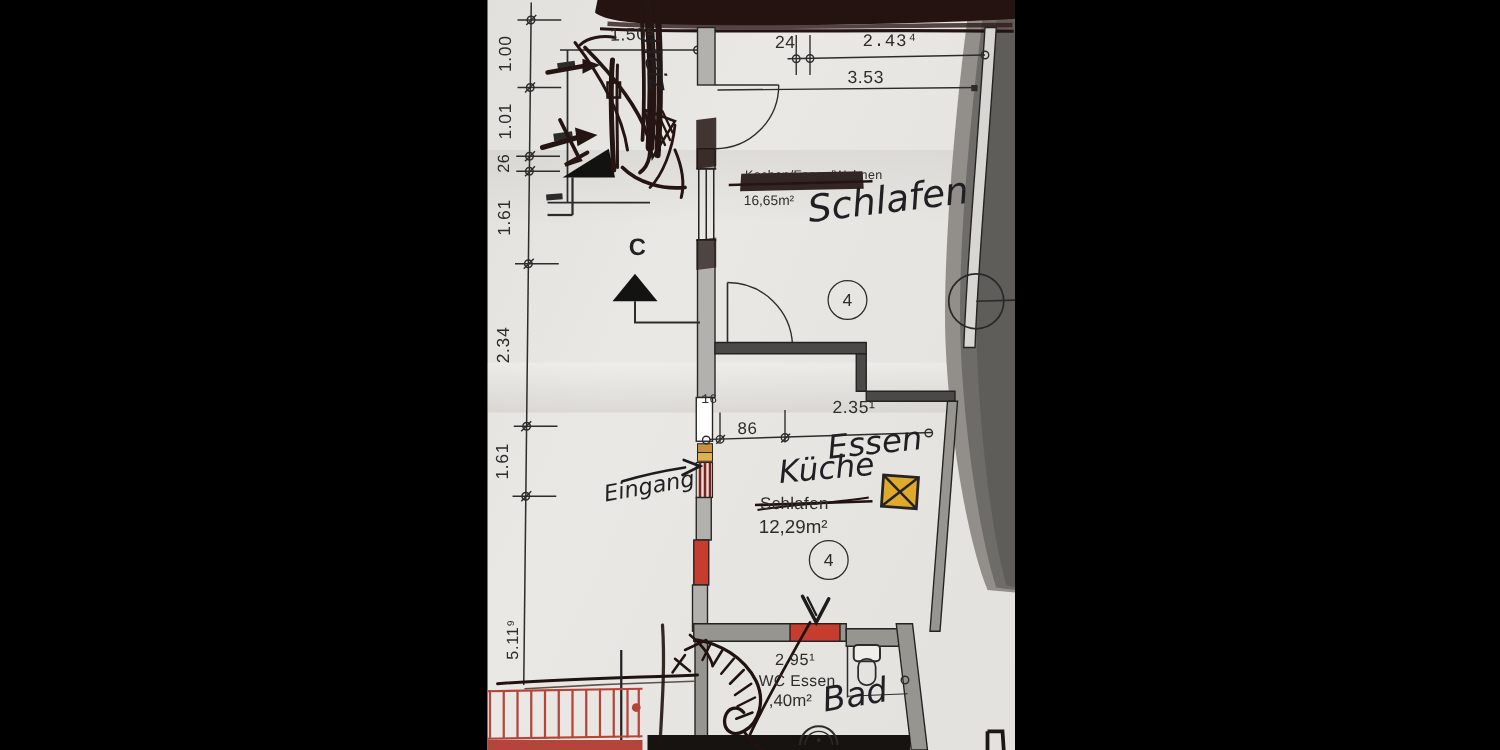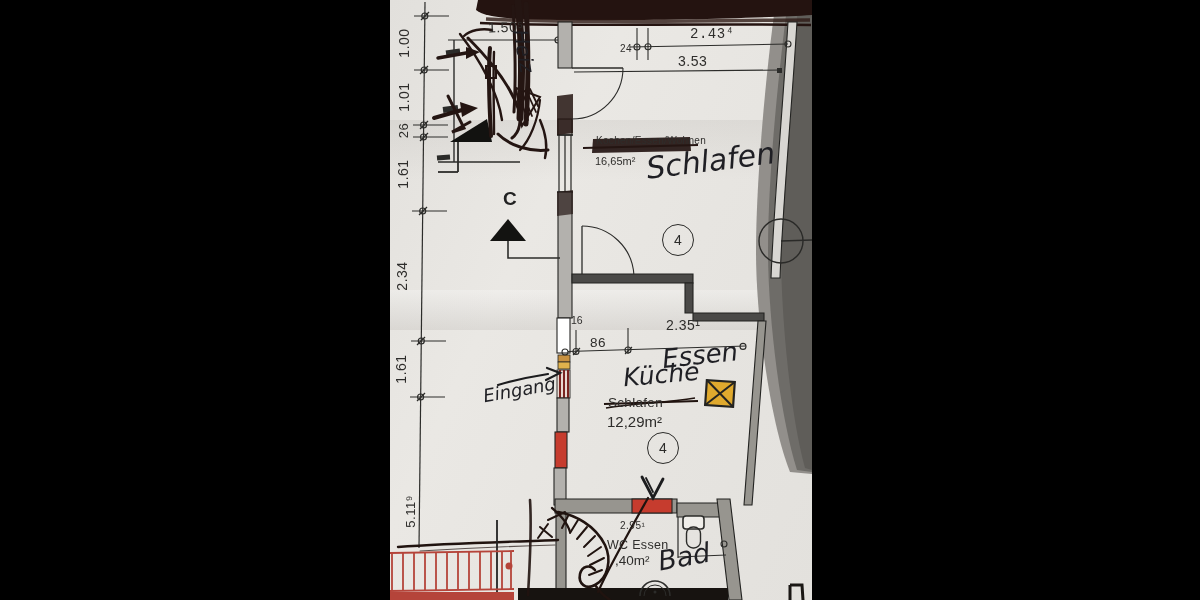--- a/index.html
+++ b/index.html
@@ -270,40 +270,40 @@
     <div class="txt dim dimv" style="left:-6px;top:90px;width:40px;text-align:center;">1.01</div>
     <div class="txt dim dimv" style="left:-2px;top:124px;width:30px;text-align:center;font-size:13px;">26</div>
     <div class="txt dim dimv" style="left:-7px;top:167px;width:40px;text-align:center;">1.61</div>
     <div class="txt dim dimv" style="left:-8px;top:269px;width:40px;text-align:center;">2.34</div>
     <div class="txt dim dimv" style="left:-9px;top:362px;width:40px;text-align:center;">1.61</div>
     <div class="txt dim dimv" style="left:-3px;top:505px;width:46px;text-align:center;font-size:13px;">5.11⁹</div>
 
     <div class="txt dim" style="left:98px;top:20px;transform:rotate(-2deg);">1.50⁵</div>
     <div class="txt hw" style="left:140px;top:28px;font-size:20px;transform:rotate(80deg);transform-origin:top left;">Heiz</div>
 
-    <div class="txt dim" style="left:230px;top:26px;font-size:10px;margin-top:18px;">24</div>
+    <div class="txt dim" style="left:230px;top:26px;font-size:14px;">24</div>
     <div class="txt dim" style="left:300px;top:27px;font-family:Liberation Mono, monospace;">2.43⁴</div>
     <div class="txt dim" style="left:288px;top:54px;">3.53</div>
 
     <div class="txt" style="left:206px;top:136px;font-size:10px;letter-spacing:0.3px;">Kochen/Essen/Wohnen</div>
     <div class="txt" style="left:205px;top:156px;font-size:11px;">16,65m²</div>
     <div class="txt hw" style="left:256px;top:146px;font-size:30px;transform:rotate(-7deg);">Schlafen</div>
     <div class="roomnum" style="left:272px;top:224px;">4</div>
 
     <div class="txt" style="left:113px;top:189px;font-size:19px;font-weight:600;color:#222;">C</div>
 
     <div class="txt hw" style="left:93px;top:381px;font-size:18px;transform:rotate(-10deg);">Eingang</div>
 
-    <div class="txt" style="left:181px;top:315px;font-size:10.5px;">16</div>
+    <div class="txt" style="left:171px;top:315px;font-size:10.5px;font-family:Liberation Mono, monospace;">16</div>
     <div class="txt dim" style="left:200px;top:336px;font-size:13.5px;">86</div>
     <div class="txt dim" style="left:276px;top:318px;">2.35¹</div>
     <div class="txt hw" style="left:272px;top:342px;font-size:26px;transform:rotate(-6deg);">Essen</div>
     <div class="txt hw" style="left:233px;top:362px;font-size:25px;transform:rotate(-5deg);">Küche</div>
     <div class="txt struck" style="left:218px;top:396px;font-size:13.5px;letter-spacing:0.3px;">Schlafen</div>
     <div class="txt" style="left:217px;top:414px;font-size:15px;">12,29m²</div>
     <div class="roomnum" style="left:257px;top:432px;">4</div>
 
-    <div class="txt dim" style="left:230px;top:521px;font-size:10px;">2.95¹</div>
+    <div class="txt dim" style="left:230px;top:521px;font-size:13px;">2.95¹</div>
     <div class="txt" style="left:217px;top:539px;font-size:12.5px;letter-spacing:0.3px;">WC Essen</div>
     <div class="txt" style="left:225px;top:554px;font-size:13.5px;">,40m²</div>
     <div class="txt hw" style="left:268px;top:543px;font-size:27px;transform:rotate(-10deg);">Bad</div>
   </div>
 </div>
 
 </body></html>

